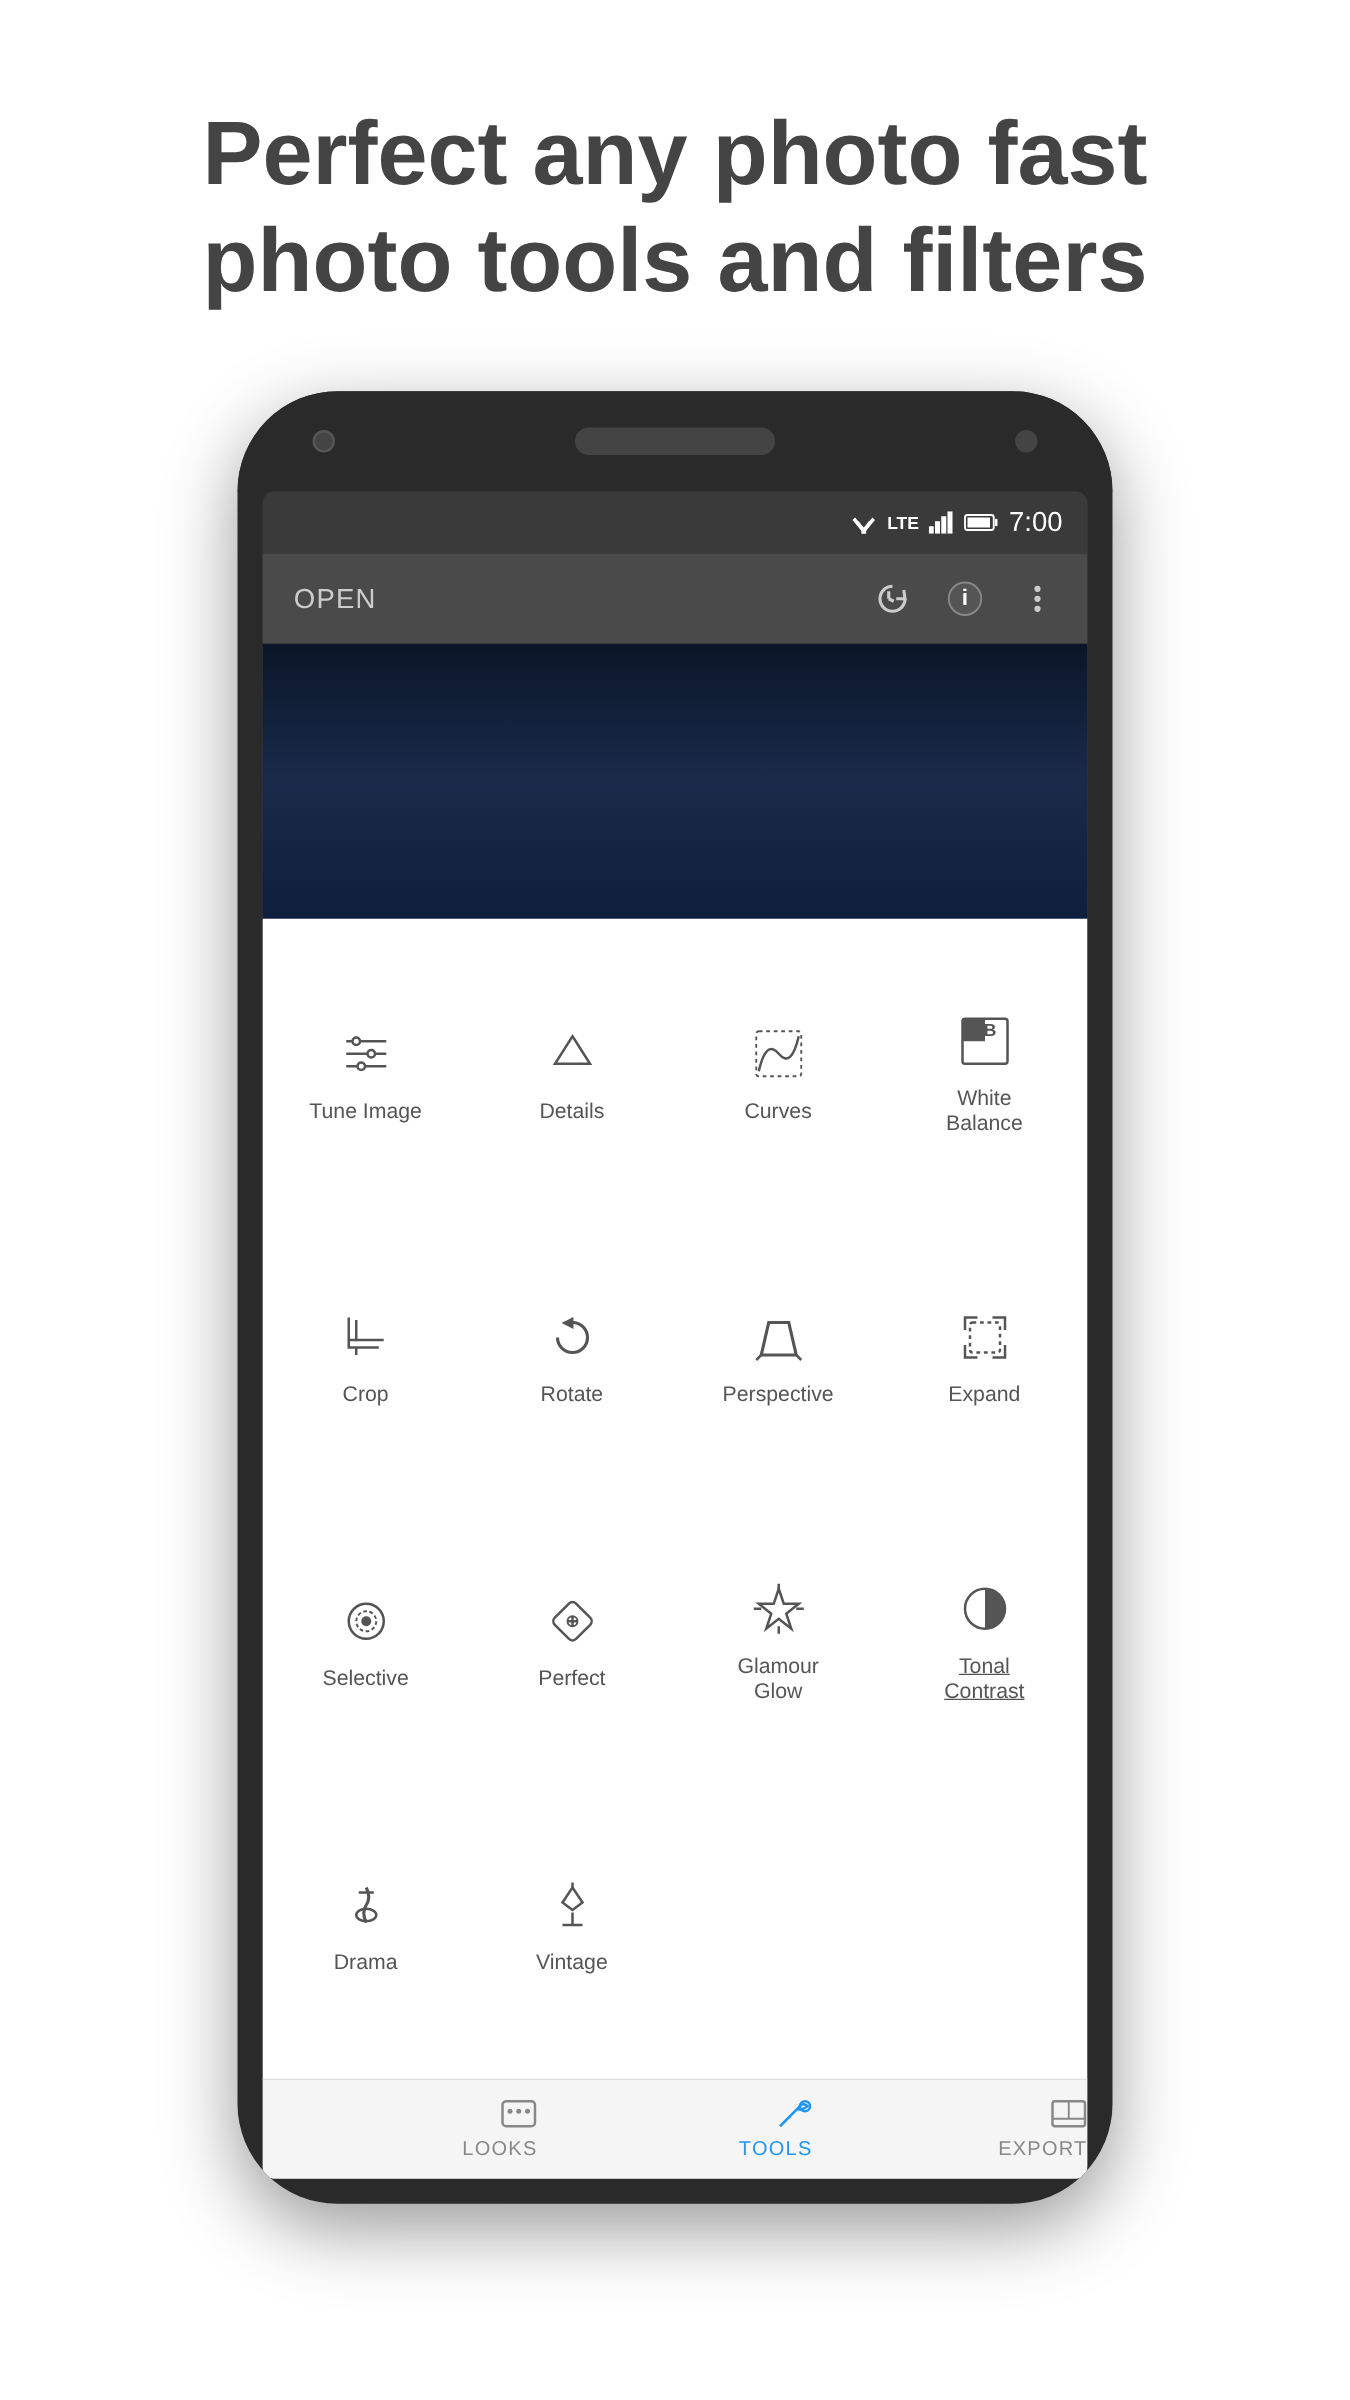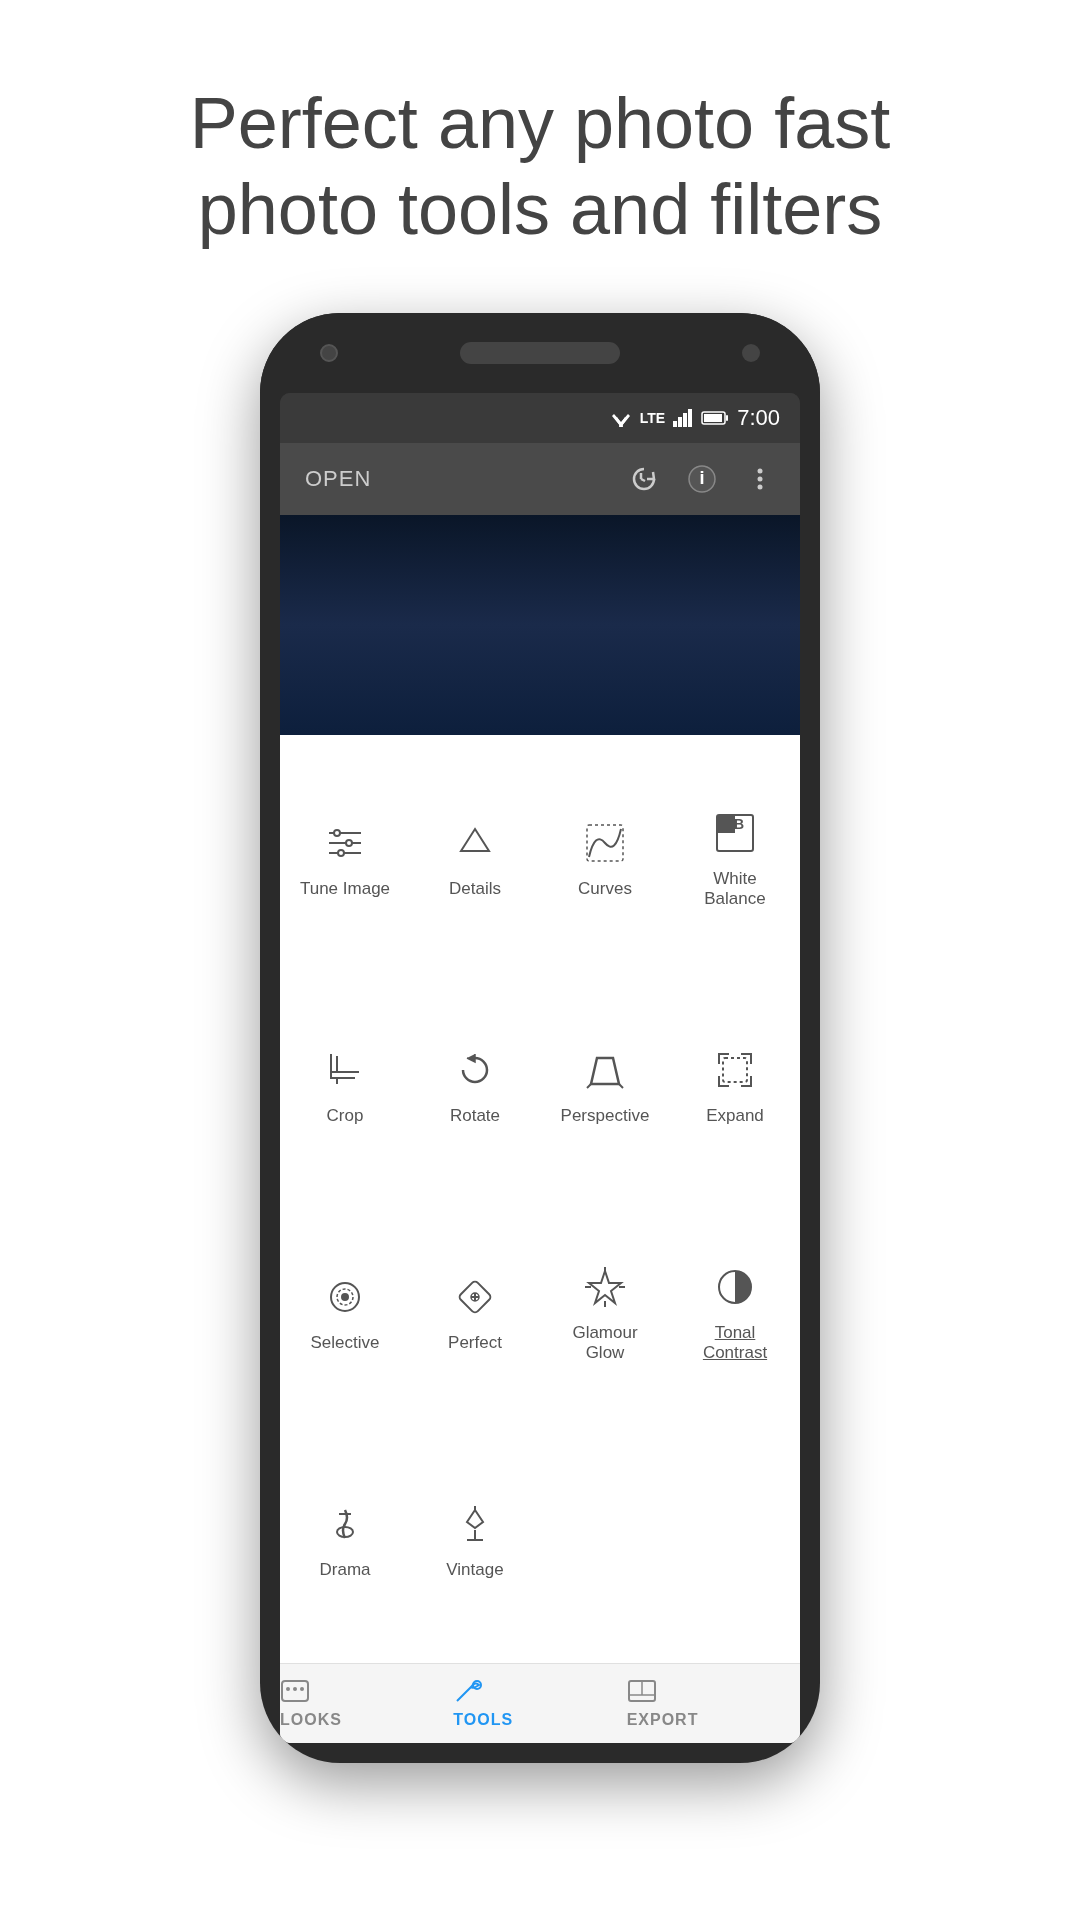--- a/index.html
+++ b/index.html
@@ -14,28 +14,28 @@
       flex-direction: column;
       align-items: center;
     }
 
     .headline {
       text-align: center;
       margin-top: 80px;
       margin-bottom: 60px;
       color: #444444;
       font-size: 72px;
-      font-weight: 400;
+      font-weight: 700;
       line-height: 1.2;
       width: 850px;
     }
 
     
     .phone-shell {
-      width: 560px;
+      width: 700px;
       height: 1450px;
       background: #2a2a2a;
       border-radius: 80px;
       position: relative;
       box-shadow: 0 20px 60px rgba(0,0,0,0.4);
       overflow: hidden;
       flex-shrink: 0;
     }
 
     
@@ -207,24 +207,23 @@
       border-top: 1px solid #e0e0e0;
       display: flex;
       align-items: center;
       flex-shrink: 0;
     }
 
     .nav-item {
       flex: 1;
       display: flex;
       flex-direction: column;
-      align-items: flex-start;
+      align-items: flex-end;
       justify-content: center;
       gap: 6px;
-      font-weight: bold;
     }
 
     .nav-label {
       font-size: 16px;
       color: #888888;
       letter-spacing: 1px;
     }
 
     .nav-label.active {
       color: #2196F3;

